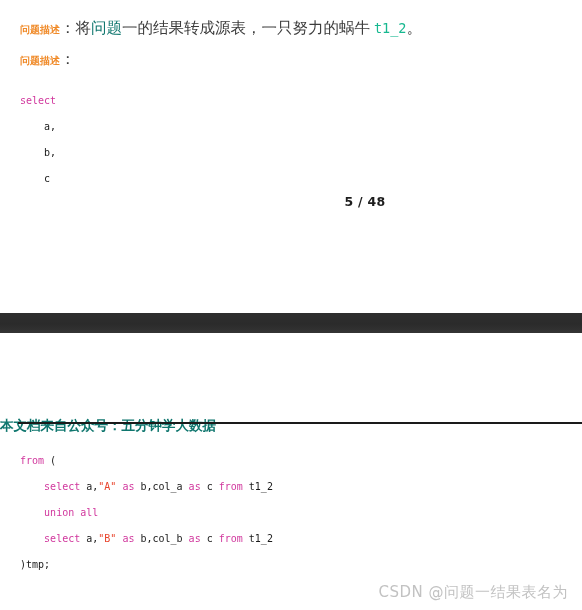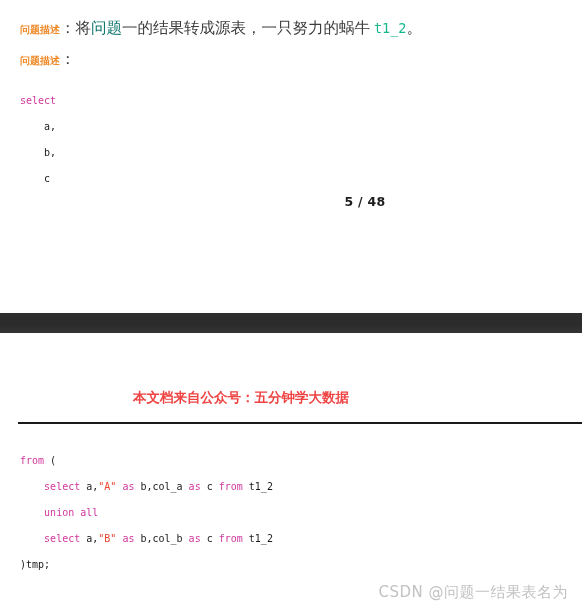--- a/index.html
+++ b/index.html
@@ -105,30 +105,30 @@
     position: absolute;
     left: 0;
     top: 333px;
     width: 582px;
     height: 277px;
     background: #ffffff;
   }
 
   .doc-header {
     position: absolute;
-    top: 56px;
+    top: 84px;
     left: 0;
     width: 582px;
-    text-align: center;
+    text-align: left;
     padding-right: 100px;
     box-sizing: border-box;
     font-family: "DejaVu Sans", "Liberation Sans", sans-serif;
     font-size: 13.5px;
     font-weight: bold;
-    color: #ef4444;
+    color: #0f766e;
     white-space: nowrap;
   }
 
   .doc-rule {
     position: absolute;
     left: 18px;
     top: 89px;
     width: 564px;
     height: 2px;
     background: #1a1a1a;

